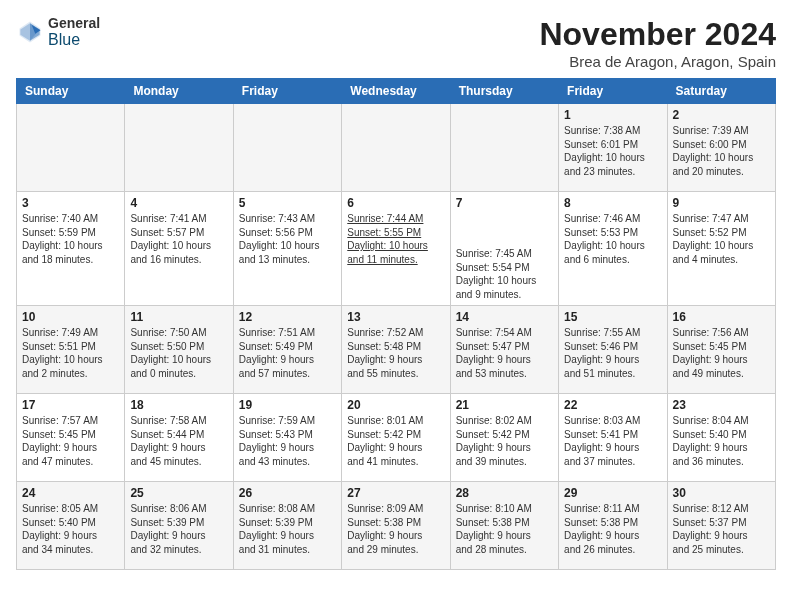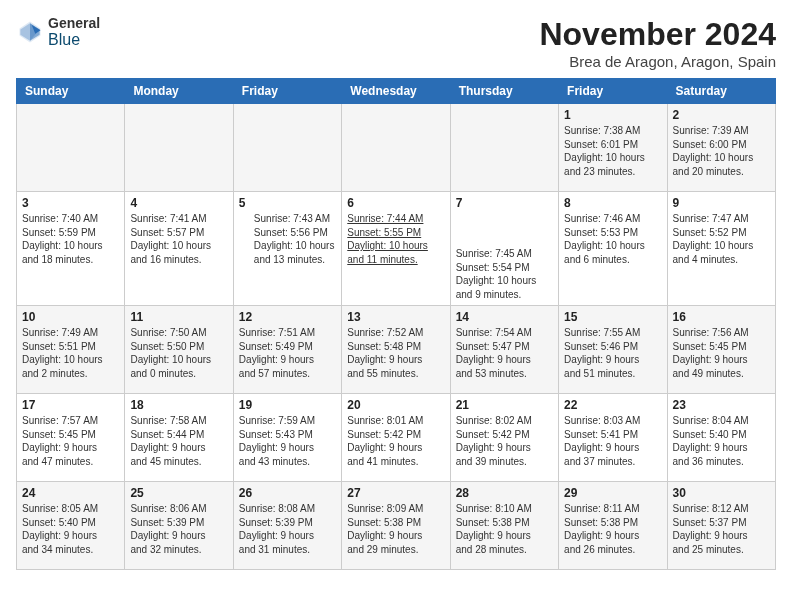--- a/index.html
+++ b/index.html
@@ -160,21 +160,21 @@
         </td>
         <td>
           <span class="day-number">4</span>
           <div class="day-info" style="white-space: pre-line;">Sunrise: 7:41 AM
 Sunset: 5:57 PM
 Daylight: 10 hours
 and 16 minutes.</div>
         </td>
         <td>
           <span class="day-number">5</span>
-          <div class="day-info" style="white-space: pre-line; margin-left: 15px;">Sunrise: 7:43 AM
+          <div class="day-info" style="white-space: pre-line;">Sunrise: 7:43 AM
 Sunset: 5:56 PM
 Daylight: 10 hours
 and 13 minutes.</div>
         </td>
         <td>
           <span class="day-number">6</span>
           <div class="day-info" style="white-space: pre-line; text-decoration: underline;">Sunrise: 7:44 AM
 Sunset: 5:55 PM
 Daylight: 10 hours
 and 11 minutes.</div>

